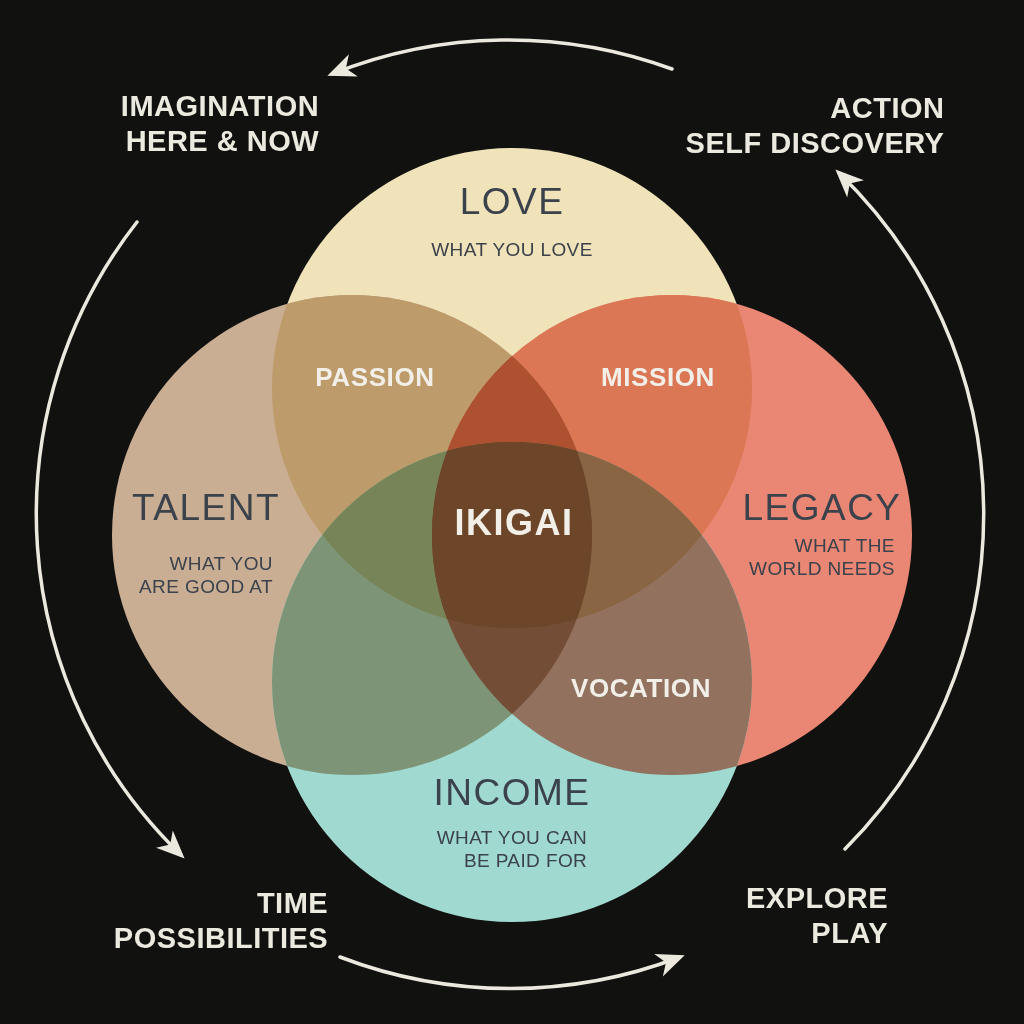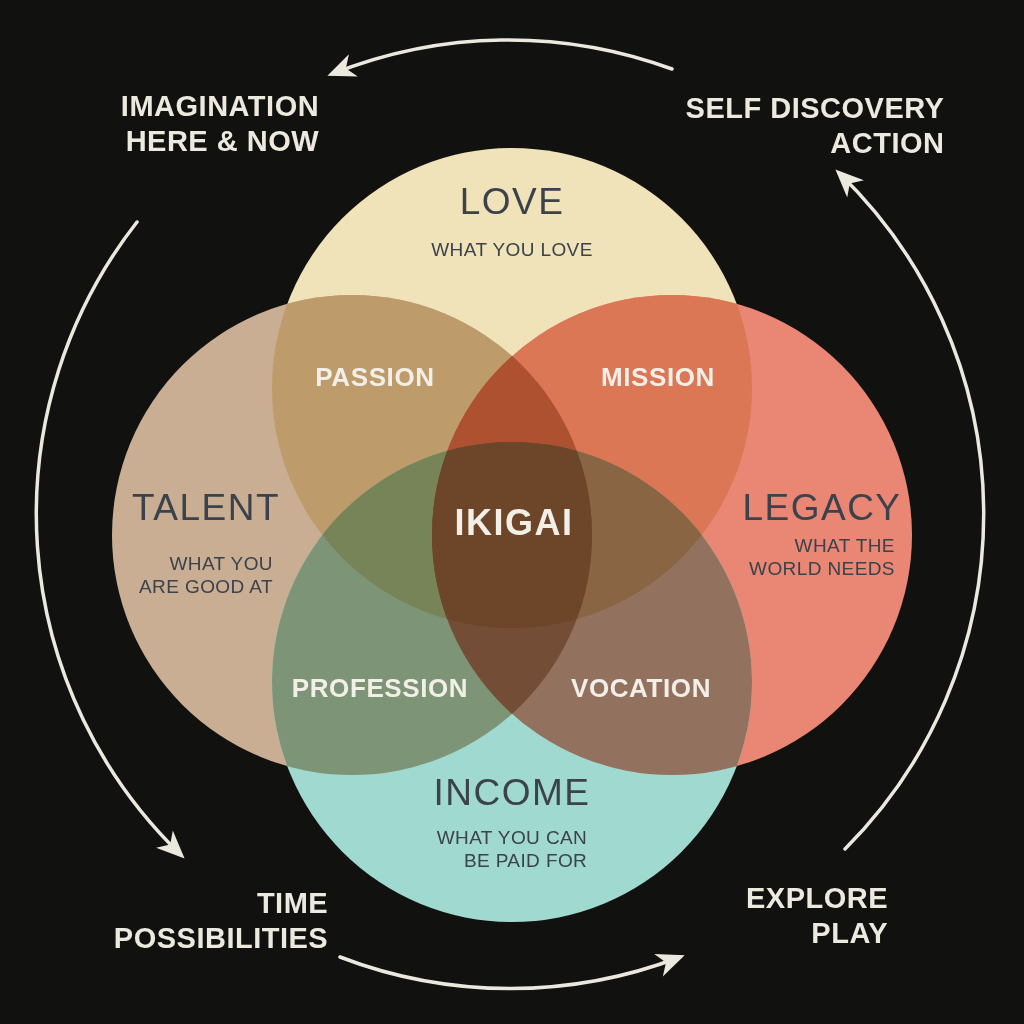--- a/index.html
+++ b/index.html
@@ -116,31 +116,30 @@
   </div>
 
   <div class="lbl t-title" style="left:512px;top:793px">INCOME</div>
   <div class="lbl t-sub" style="left:512px;top:850px">
     <div>WHAT YOU CAN</div>
     <div>BE PAID FOR</div>
   </div>
 
   <div class="lbl t-zone" style="left:375px;top:377px">PASSION</div>
   <div class="lbl t-zone" style="left:658px;top:377px">MISSION</div>
-  <div class="lbl t-zone" style="left:380px;top:688px">PROFESSION</div>
   <div class="lbl t-zone" style="left:641px;top:688px">VOCATION</div>
   <div class="lbl t-ikigai" style="left:514px;top:523px">IKIGAI</div>
 
   <div class="lbl t-corner" style="left:220px;top:124px">
     <div>IMAGINATION</div>
     <div>HERE &amp; NOW</div>
   </div>
   <div class="lbl t-corner" style="left:815px;top:126px">
+    <div>ACTION</div>
     <div>SELF DISCOVERY</div>
-    <div>ACTION</div>
   </div>
   <div class="lbl t-corner" style="left:221px;top:921px">
     <div>TIME</div>
     <div>POSSIBILITIES</div>
   </div>
   <div class="lbl t-corner" style="left:817px;top:916px">
     <div>EXPLORE</div>
     <div>PLAY</div>
   </div>
 

